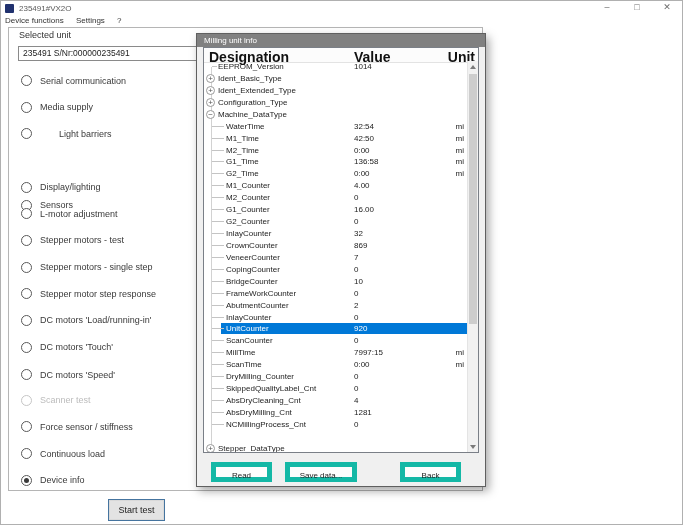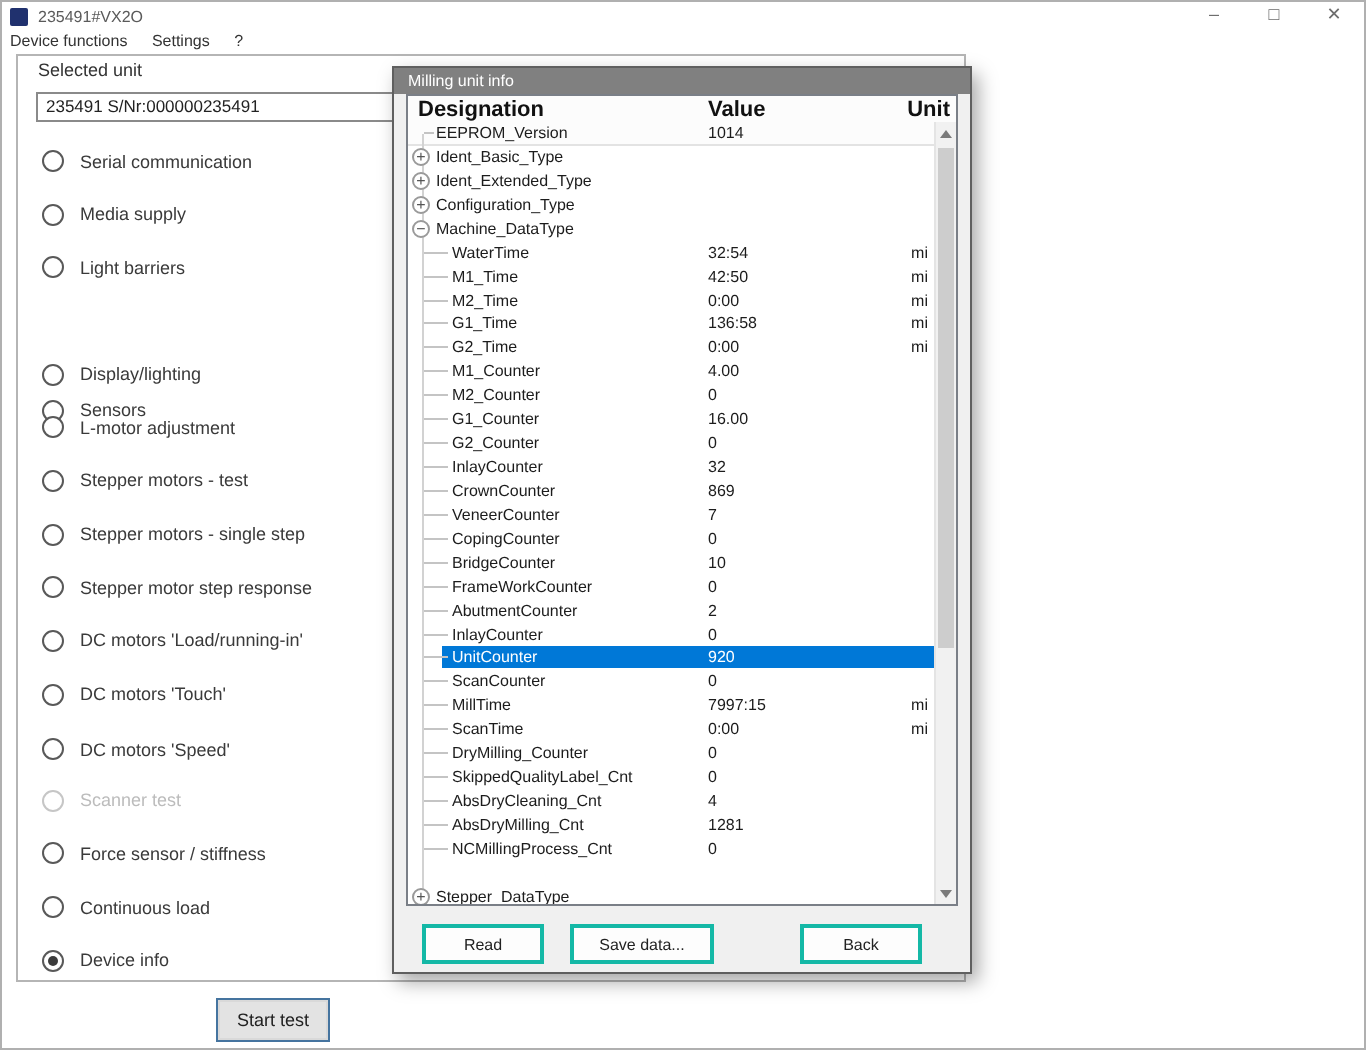--- a/index.html
+++ b/index.html
@@ -30,21 +30,21 @@
   .start-btn{position:absolute;left:108px;top:499px;width:57px;height:22px;background:#e3e3e3;
              border:1px solid #45749f;box-shadow:inset 0 0 0 1px #d9d9d9;font-size:9px;color:#222;
              text-align:center;line-height:20px;}
   
   .dialog{position:absolute;left:196px;top:33px;width:290px;height:454px;background:#f0f0f0;
           border:1px solid #5f5f5f;box-shadow:3px 4px 9px rgba(0,0,0,0.35);}
   .dlg-title{position:absolute;top:0;left:0;right:0;height:13px;background:#808080;color:#fff;
              font-size:8px;line-height:13px;padding-left:7px;}
   .list{position:absolute;left:6px;top:13px;width:276px;height:406px;background:#fff;
         border:1px solid #7a7f87;}
-  .list-header{position:absolute;top:0;left:0;right:0;height:25px;font-size:11px;font-weight:bold;
+  .list-header{position:absolute;top:0;left:0;right:0;height:15px;font-size:14px;font-weight:bold;
                color:#111;border-bottom:1px solid #e3e3e3;background:#fcfcfc;}
   .list-header .h-des{position:absolute;left:5px;top:1px;}
   .list-header .h-val{position:absolute;left:150px;top:1px;}
   .list-header .h-unit{position:absolute;right:3px;top:1px;}
   .rows{position:absolute;top:13px;left:0;right:11px;bottom:0;overflow:hidden;}
   .vline{position:absolute;left:7px;top:6px;height:382px;width:0;border-left:1px solid #d2d2d2;}
   .row{position:absolute;left:0;right:0;height:12px;font-size:8px;line-height:11px;color:#1c1c1c;white-space:nowrap;}
   .row .hl{position:absolute;left:17px;right:0;top:0;bottom:1px;background:#0078d7;}
   .row .lbl{position:absolute;z-index:1;}
   .row .lbl.lv0{left:14px;}
@@ -58,21 +58,21 @@
   .dash-child{position:absolute;left:8px;top:5px;width:12px;border-top:1px solid #c4c4c4;}
   
   .sbar{position:absolute;top:13px;right:0;bottom:0;width:11px;background:#f1f1f1;border-left:1px solid #e4e4e4;}
   .sb-btn{position:absolute;left:0;right:0;height:11px;background:#f1f1f1;}
   .sb-up{top:0;}
   .sb-down{bottom:0;}
   .sb-up::after{content:"";position:absolute;left:2px;top:4px;border:3px solid transparent;border-bottom:4px solid #7a7a7a;border-top:none;}
   .sb-down::after{content:"";position:absolute;left:2px;top:4px;border:3px solid transparent;border-top:4px solid #7a7a7a;border-bottom:none;}
   .sb-thumb{position:absolute;left:1px;right:1px;top:13px;height:250px;background:#cdcdcd;}
   
-  .dlg-btn{position:absolute;top:428px;height:20px;background:#fdfdfd;border:2px solid #14b8a6;
+  .dlg-btn{position:absolute;top:428px;height:20px;background:#fdfdfd;border:5px solid #14b8a6;
            font-size:8px;color:#222;text-align:center;line-height:18px;}
   .btn-read{left:14px;width:61px;}
   .btn-save{left:88px;width:72px;}
   .btn-back{left:203px;width:61px;}
 </style>
 </head>
 <body>
 
 <div class="screen">
 
@@ -98,21 +98,21 @@
 
   <div id="radio-list">
       <div class="radio-row" style="top: 74px;">
         <span class="radio-circle"></span>
         <span class="radio-label">Serial communication</span>
       </div>
       <div class="radio-row" style="top: 100.65px;">
         <span class="radio-circle"></span>
         <span class="radio-label">Media supply</span>
       </div>
-      <div class="radio-row" style="top: 127.3px;">
+      <div class="radio-row" style="top: 127.3px; gap: 19px;">
         <span class="radio-circle"></span>
         <span class="radio-label">Light barriers</span>
       </div>
       <div class="radio-row" style="top: 153.95px; margin-top: 45px;">
         <span class="radio-circle"></span>
         <span class="radio-label">Sensors</span>
       </div>
       <div class="radio-row" style="top: 180.6px;">
         <span class="radio-circle"></span>
         <span class="radio-label">Display/lighting</span>

